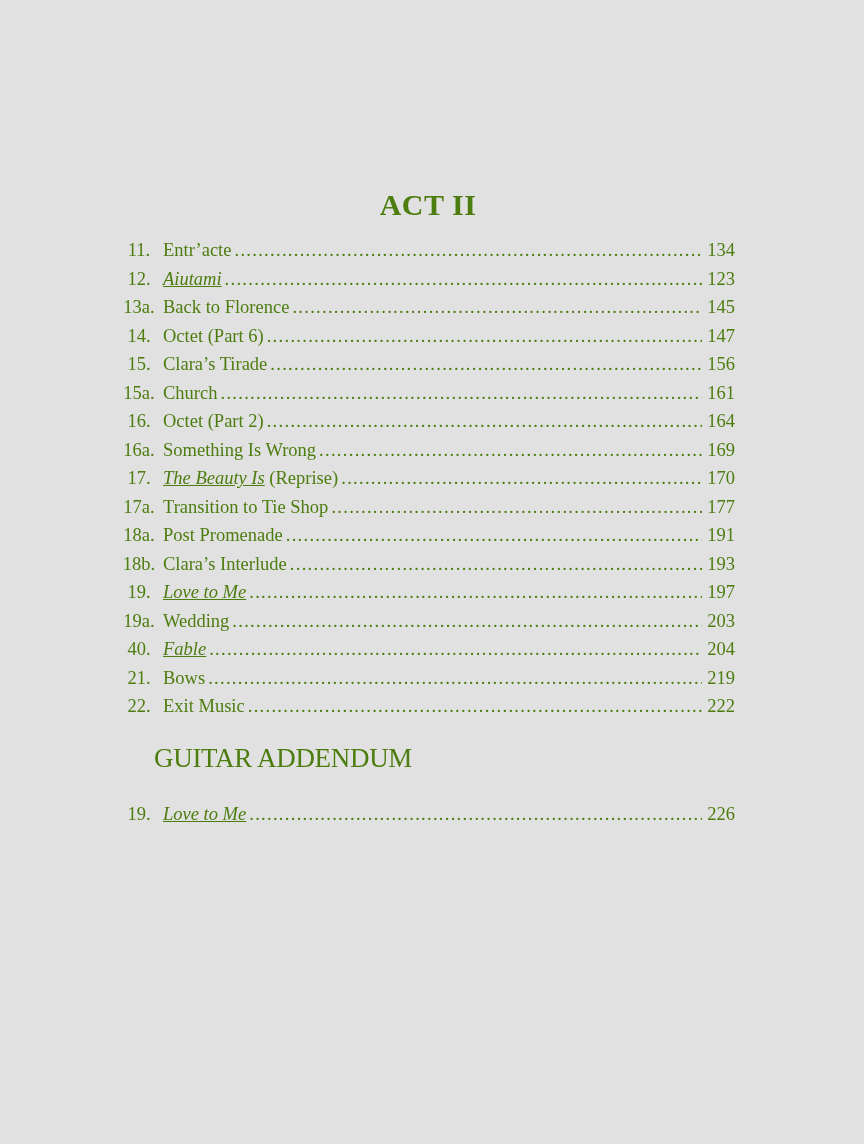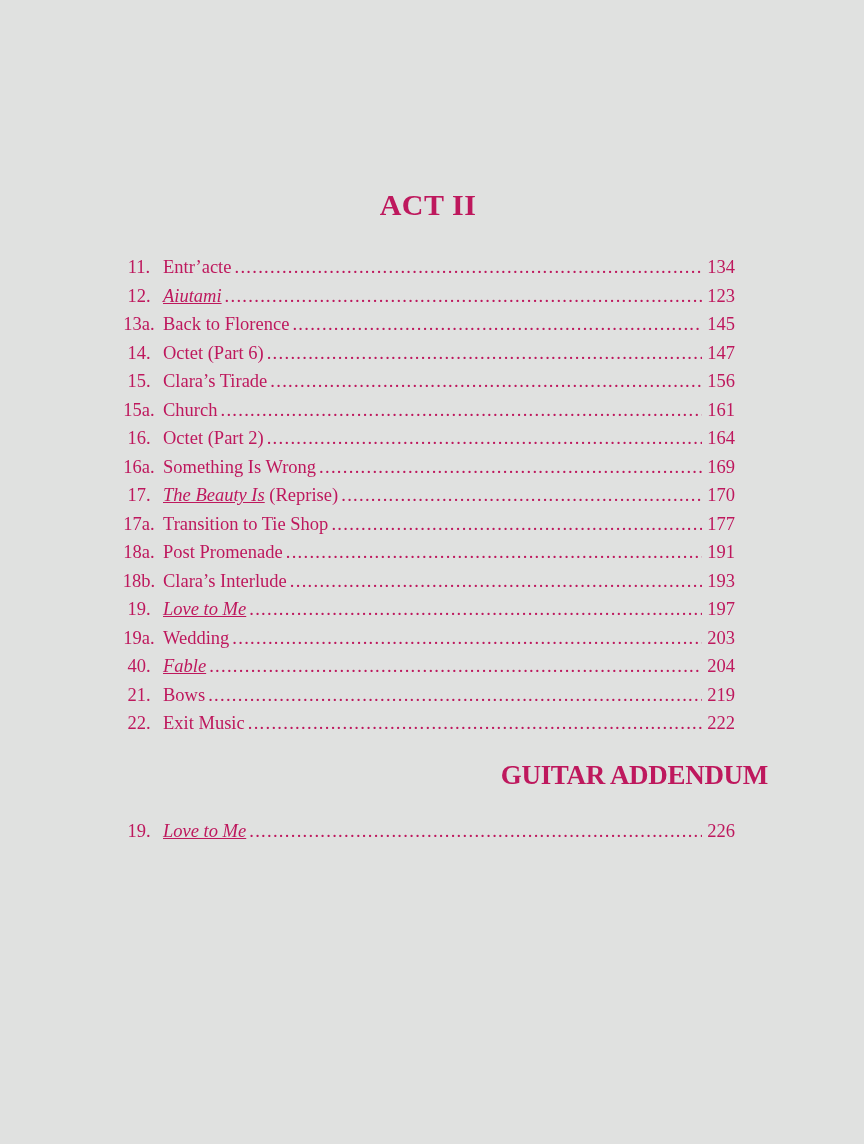--- a/index.html
+++ b/index.html
@@ -1,38 +1,38 @@
 <!DOCTYPE html>
 <html><head>
 <meta charset="utf-8">
 <style>
   html,body{margin:0;padding:0;background:#cfcfcf;}
   .sheet{
     position:relative;
     width:864px;height:1144px;
     background:#e0e1e0;
     font-family:"Liberation Serif","DejaVu Serif",serif;
-    color:#be185d;
+    color:#4d7c0f;
     overflow:hidden;
     margin:0 auto;
   }
   .content{
     padding-left:121px;
     padding-right:129px;
   }
   .act-heading{
     margin:0;
     padding-top:189px;
     font-size:30px;
     line-height:31px;
     font-weight:bold;
     text-align:center;
     letter-spacing:.5px;
   }
-  .toc{margin-top:33px;}
+  .toc{margin-top:16px;}
   .toc-row{
     display:flex;
     height:28.5px;
     line-height:28.5px;
     font-size:18.5px;
   }
   .num{
     flex:0 0 auto;
     width:36px;
     text-align:center;
@@ -62,22 +62,22 @@
     flex:0 0 auto;
     min-width:28px;
     padding-left:5px;
     text-align:right;
   }
   .addendum-heading{
     margin:0;
     margin-top:22px;
     font-size:27px;
     line-height:30px;
-    font-weight:bold;
-    text-align:right;
+    font-weight:normal;
+    text-align:left;
     letter-spacing:-.3px;
     position:relative;
     left:33px;
   }
   .addendum-toc{margin-top:27px;}
 </style>
 </head>
 <body>
 
 <div class="sheet">

